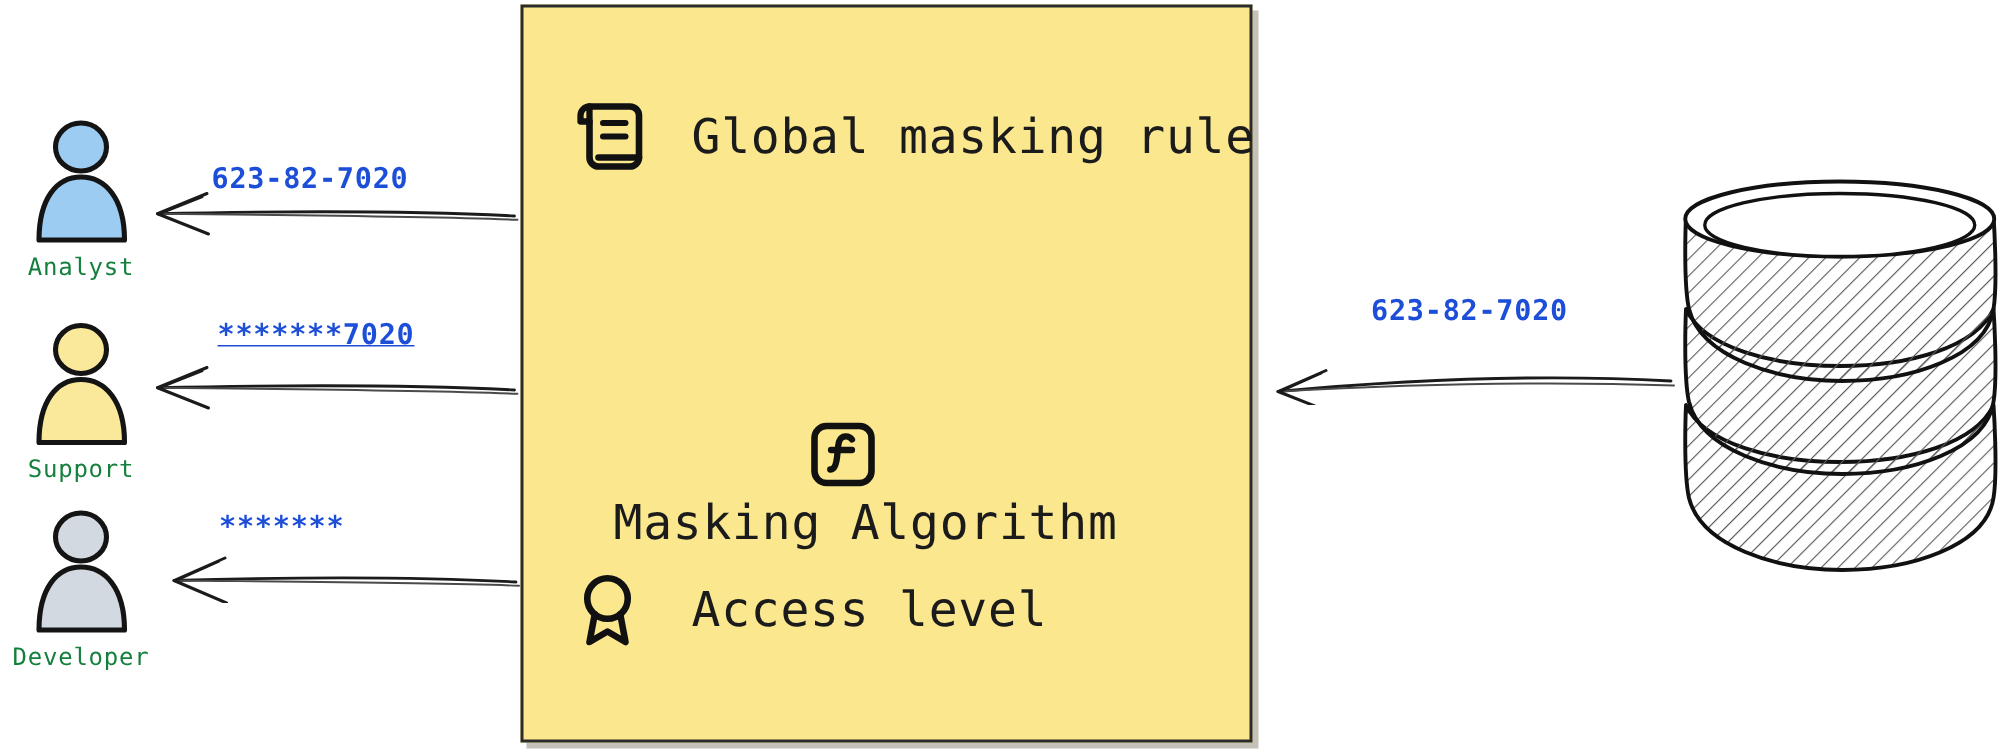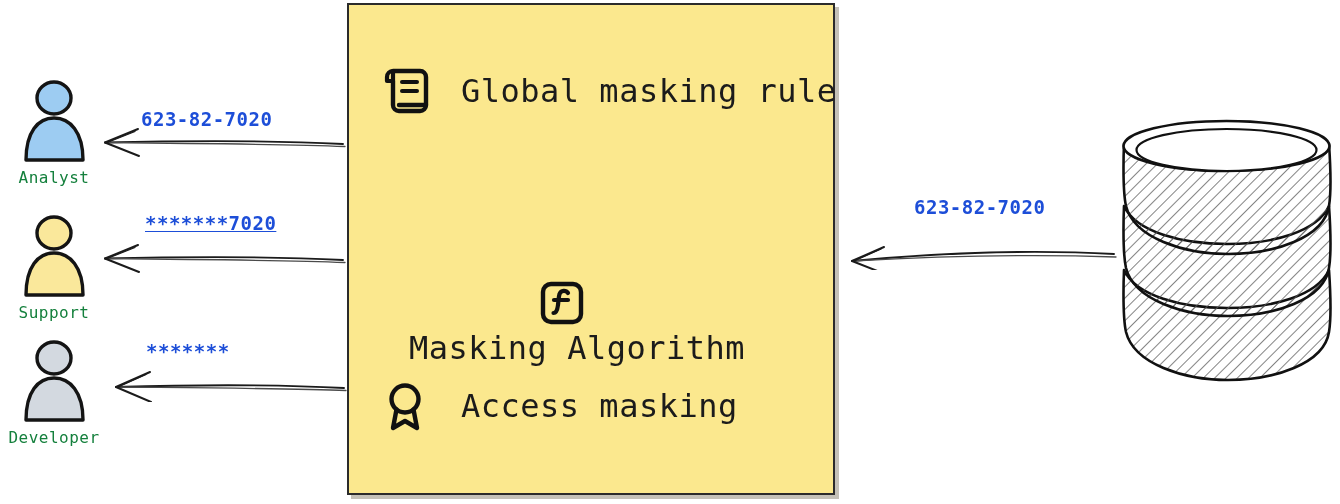--- a/index.html
+++ b/index.html
@@ -164,21 +164,21 @@
         <line x1="18" y1="23" x2="32" y2="23" stroke="#111111" stroke-width="4.2" stroke-linecap="round"></line>
       </svg>
       <span class="policy-text">Masking Algorithm</span>
     </div>
 
     <div class="policy-item" style="top:375px;">
       <svg class="policy-icon" viewBox="0 0 52 52">
         <circle cx="26" cy="19" r="13.5" fill="none" stroke="#111111" stroke-width="4.4"></circle>
         <path d="M17.5 29.5 L14 48 L26 41 L38 48 L34.5 29.5" fill="none" stroke="#111111" stroke-width="4.4" stroke-linejoin="round" stroke-linecap="round"></path>
       </svg>
-      <span class="policy-text">Access masking</span>
+      <span class="policy-text">Access level</span>
     </div>
 
   </div>
 
   <div class="arrow-wrap" style="left:840px; top:190px; width:278px; height:80px;">
     <svg width="278" height="80" viewBox="0 0 278 80">
       <path d="M274 64 C220 61 130 60 12 71" fill="none" stroke="#1b1b1b" stroke-width="1.9" stroke-linecap="round"></path>
       <path d="M276 67 C218 65 128 64.5 12 71" fill="none" stroke="#4a4a4a" stroke-width="1.3" stroke-linecap="round"></path>
       <path d="M12 71 L44 57 M12 71 L45 84" fill="none" stroke="#1b1b1b" stroke-width="2" stroke-linecap="round"></path>
       <path d="M13 71.5 L41 59" fill="none" stroke="#1b1b1b" stroke-width="1.2" stroke-linecap="round"></path>

